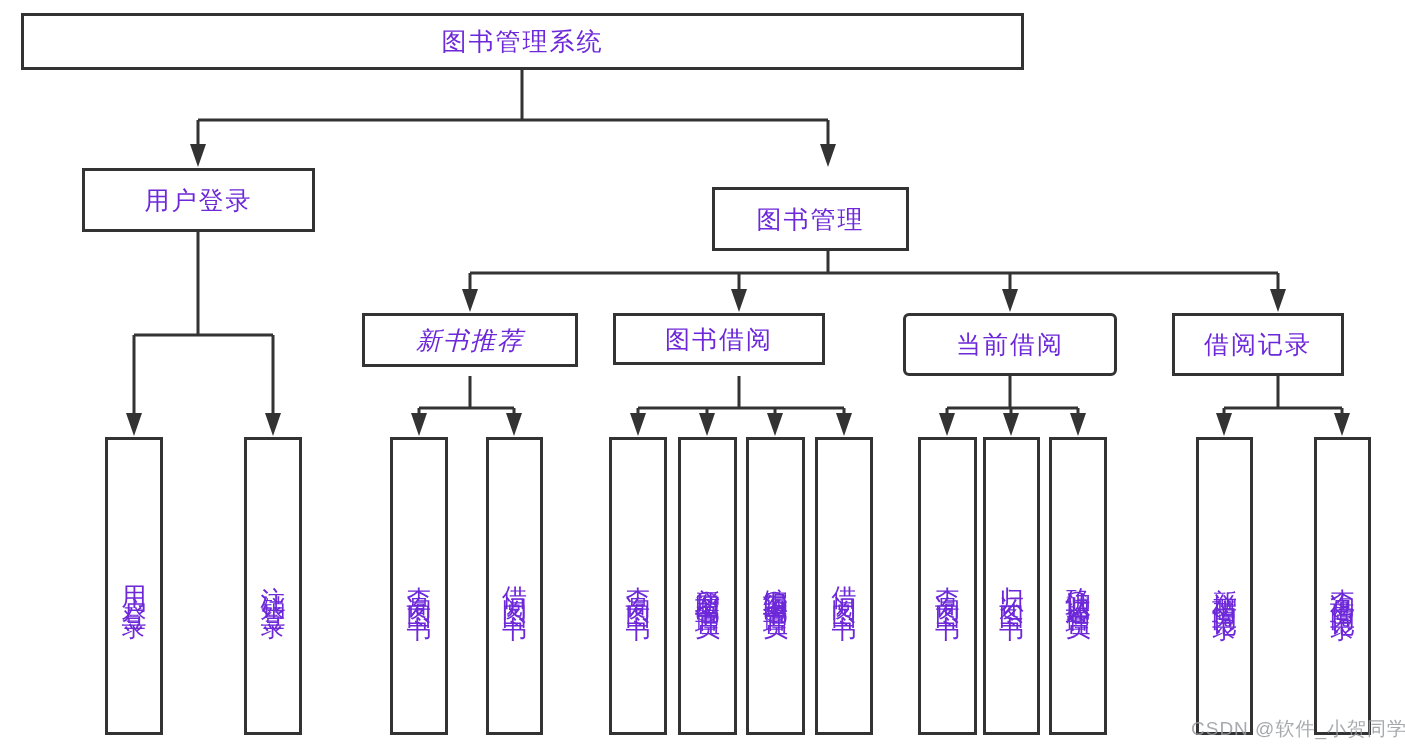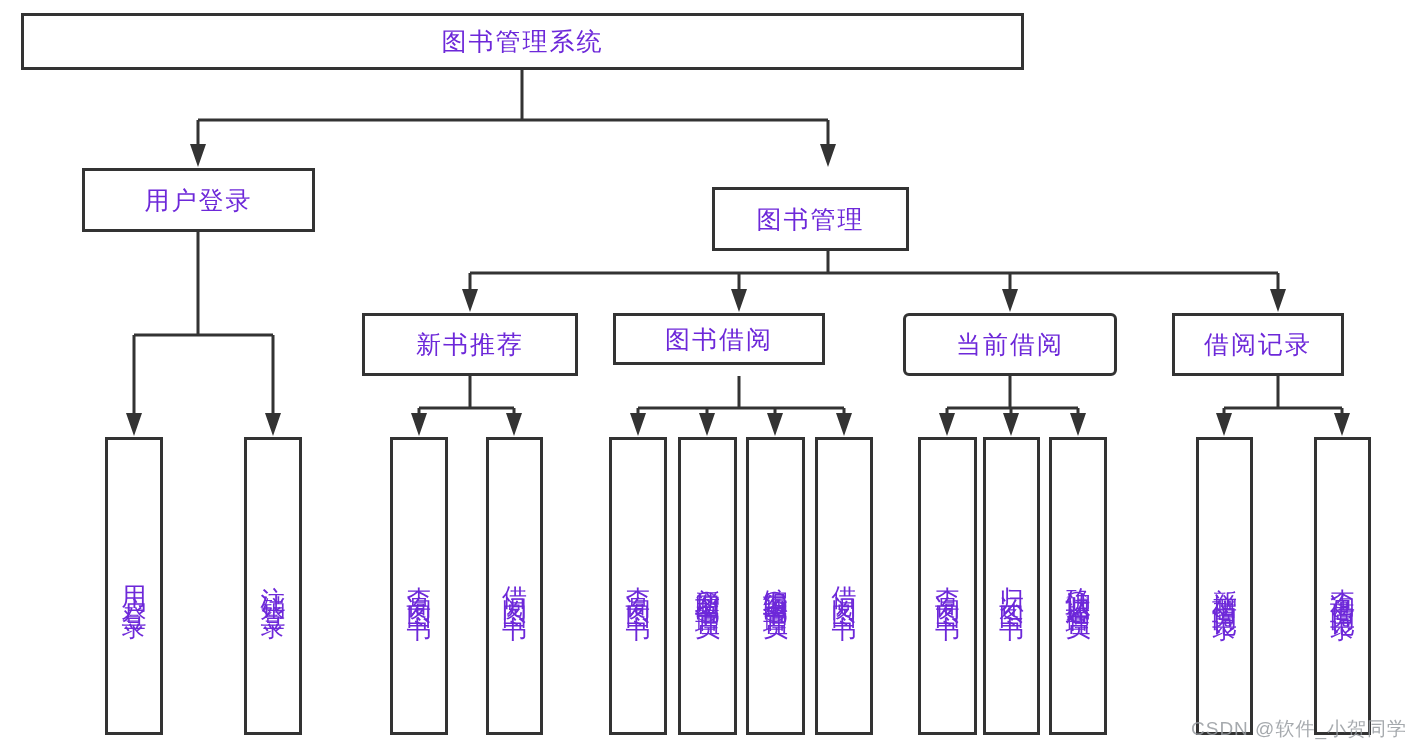--- a/index.html
+++ b/index.html
@@ -66,21 +66,21 @@
     <span class="hlabel">图书管理系统</span>
   </div>
 
   <div class="box" style="left:82px;top:168px;width:233px;height:64px;">
     <span class="hlabel">用户登录</span>
   </div>
   <div class="box" style="left:712px;top:168px;width:197px;height:64px;margin-top:19px;">
     <span class="hlabel">图书管理</span>
   </div>
 
-  <div class="box" style="left:362px;top:313px;width:216px;height:63px;">
+  <div class="box" style="left:362px;top:313px;width:216px;height:54px;font-style:italic;">
     <span class="hlabel">新书推荐</span>
   </div>
   <div class="box" style="left:613px;top:313px;width:212px;height:52px;">
     <span class="hlabel">图书借阅</span>
   </div>
   <div class="box" style="left:903px;top:313px;width:214px;height:63px;border-radius:6px;">
     <span class="hlabel">当前借阅</span>
   </div>
   <div class="box" style="left:1172px;top:313px;width:172px;height:63px;">
     <span class="hlabel">借阅记录</span>

